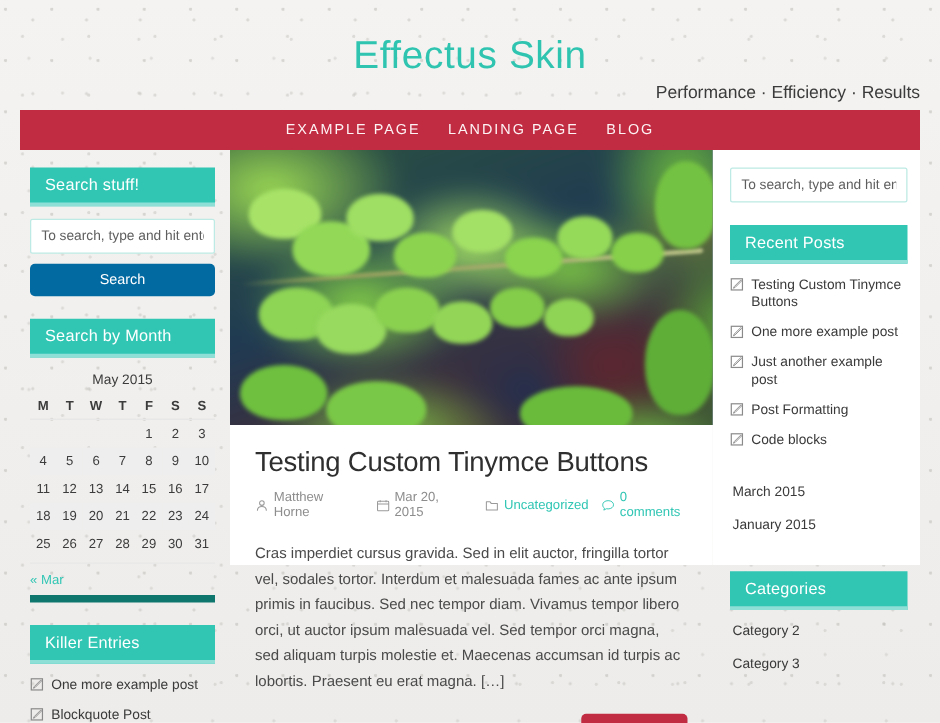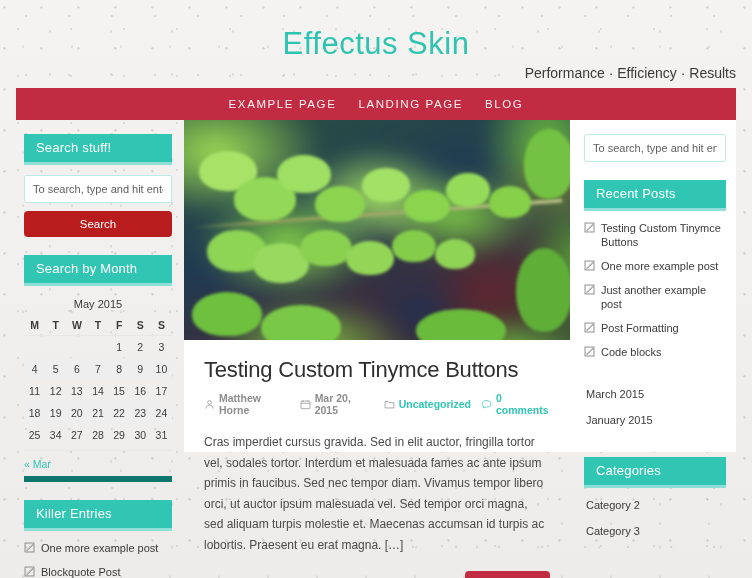--- a/index.html
+++ b/index.html
@@ -110,21 +110,21 @@
     color: #6d6d6d;
     font-family: "Liberation Sans", sans-serif;
     outline: none;
     border-radius: 2px;
   }
   .search-field::placeholder { color:#5e5e5e; opacity:1; }
   .btn-search {
     display: block;
     width: 100%;
     margin-top: 8px;
-    background: #b91c1c;
+    background: #0369a1;
     color: #fff;
     border: none;
     border-radius: 4px;
     padding: 7px 0;
     font-size: 11.5px;
     font-family: "Liberation Sans", sans-serif;
     cursor: pointer;
   }
 
   
@@ -227,21 +227,20 @@
     line-height: 28px;
     letter-spacing: -.2px;
   }
   .post-meta {
     display: flex;
     align-items: center;
     font-size: 10.5px;
     color: #8d8d8d;
     margin-top: 8px;
     gap: 5px;
-    font-weight: bold;
   }
   .meta-item { display:flex; align-items:center; gap:4px; }
   .meta-item + .meta-item { margin-left: 9px; }
   .meta-item a { color: #31c6b4; text-decoration: none; }
   .meta-spacer { flex: 1 1 auto; }
   .post-meta .meta-comments { color:#31c6b4; }
   .post-excerpt {
     font-size: 12px;
     line-height: 20.5px;
     color: #4a4a4a;
@@ -334,21 +333,21 @@
               <td>18</td>
               <td>19</td>
               <td>20</td>
               <td>21</td>
               <td>22</td>
               <td>23</td>
               <td>24</td>
             </tr>
             <tr>
               <td>25</td>
-              <td>34</td>
+              <td>26</td>
               <td>27</td>
               <td>28</td>
               <td>29</td>
               <td>30</td>
               <td>31</td>
             </tr>
           </tbody>
         </table>
         <div class="cal-foot widget-rule">
           <a href="#">« Mar</a>

